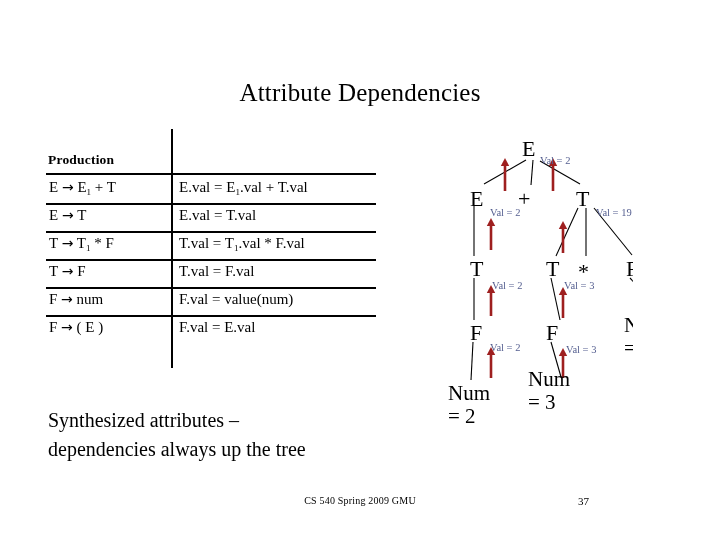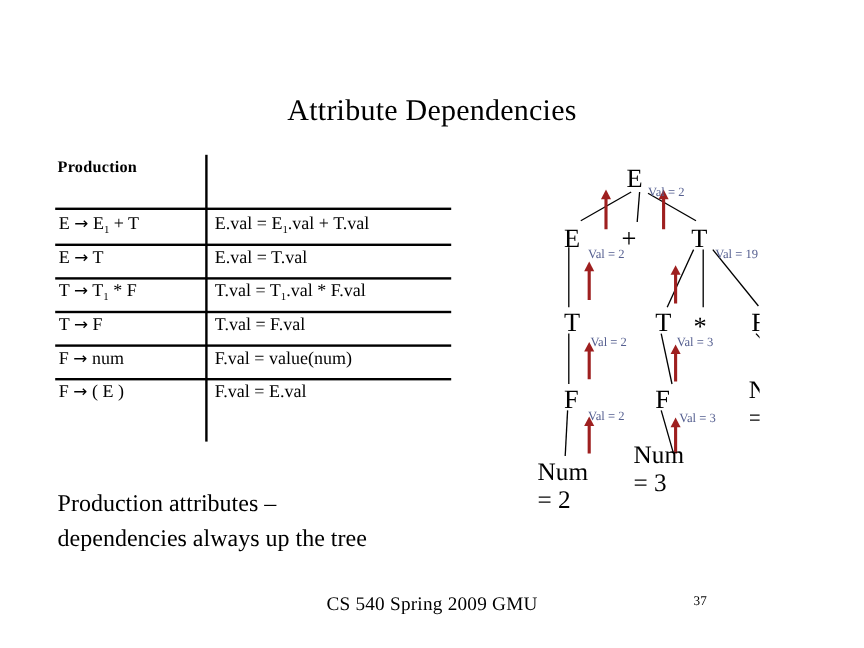--- a/index.html
+++ b/index.html
@@ -44,21 +44,21 @@
     width: 2px;
     height: 239px;
     background: #000;
   }
   .thead {
     position: relative;
     height: 44px;
   }
   .th {
     position: absolute;
-    top: 2px;
+    top: 23px;
     font-weight: bold;
     font-size: 13.5px;
     letter-spacing: 0.2px;
   }
   .th.c1 { left: 2px; }
   .th.c2 { left: 133px; }
 
   .hrule {
     position: absolute;
     left: 0px;
@@ -94,21 +94,21 @@
     line-height: 29px;
   }
 
   
   #footer-center {
     position: absolute;
     left: 0;
     top: 495px;
     width: 720px;
     text-align: center;
-    font-size: 16px;
+    font-size: 10px;
     letter-spacing: 0.2px;
   }
   #footer-page {
     position: absolute;
     right: 44px;
     top: 495px;
     font-size: 11px;
   }
 
   
@@ -191,21 +191,21 @@
         </div>
         <div class="hrule" style="top:186px"></div>
         <div class="trow" style="top:186px">
           <div class="cell c1">F <span class="arrw">→</span> ( E )</div>
           <div class="cell c2">F.val = E.val</div>
         </div>
       </div>
   </div>
 
   <div id="note">
-    <div>Production attributes –</div>
+    <div>Synthesized attributes –</div>
     <div>dependencies always up the tree</div>
   </div>
 
   <div id="footer-center">CS 540 Spring 2009 GMU</div>
   <div id="footer-page">37</div>
 
   <div id="tree">
     <svg viewBox="0 0 302 330">
       <g id="edge-host">
           <line x1="108" y1="32" x2="66" y2="56" stroke="#000000" stroke-width="1.1"></line>

